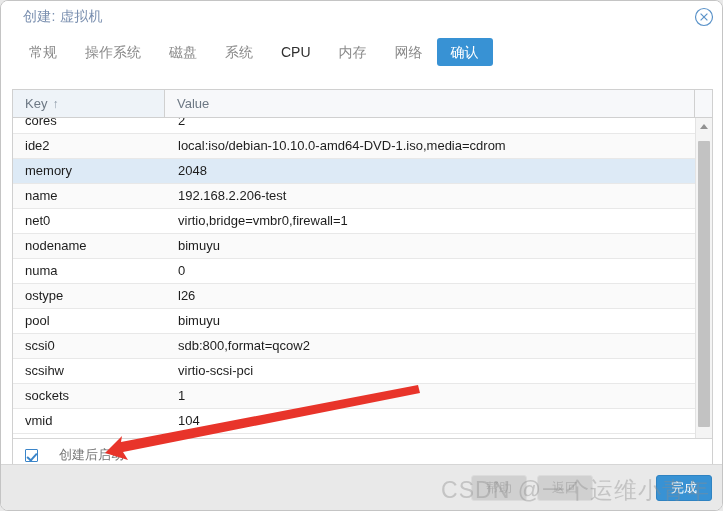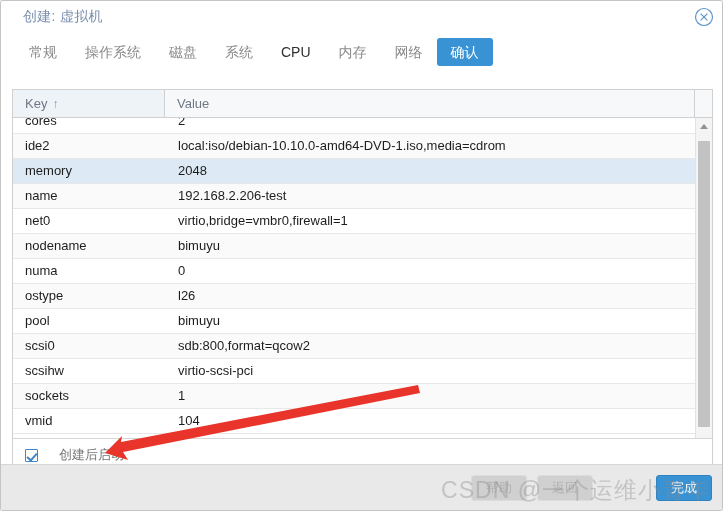--- a/index.html
+++ b/index.html
@@ -18,21 +18,21 @@
   
   #dialog {
     position: absolute;
     left: 0;
     top: 0;
     width: 723px;
     height: 511px;
     background: #ffffff;
     border: 1px solid #c4c4c4;
     box-sizing: border-box;
-    border-radius: 3px;
+    border-radius: 8px;
     overflow: hidden;
   }
 
   
   #titlebar {
     position: absolute;
     left: 0; top: 0;
     width: 723px;
     height: 32px;
     background: #ffffff;

